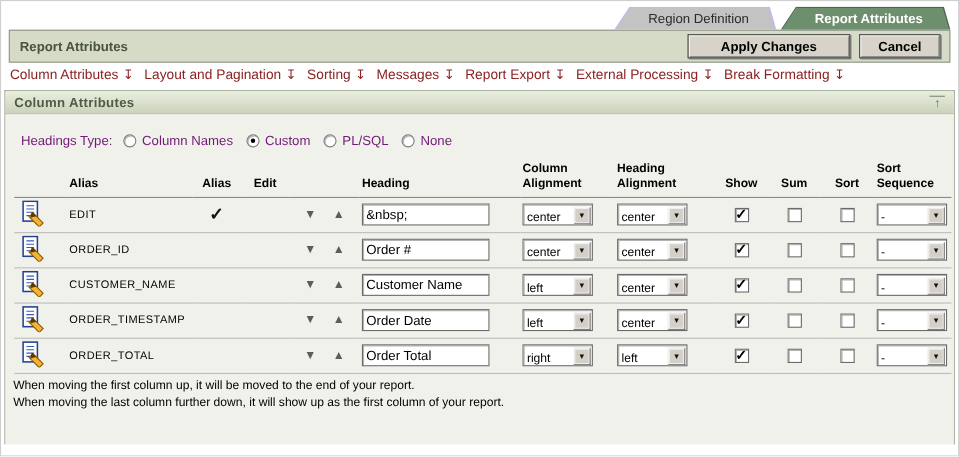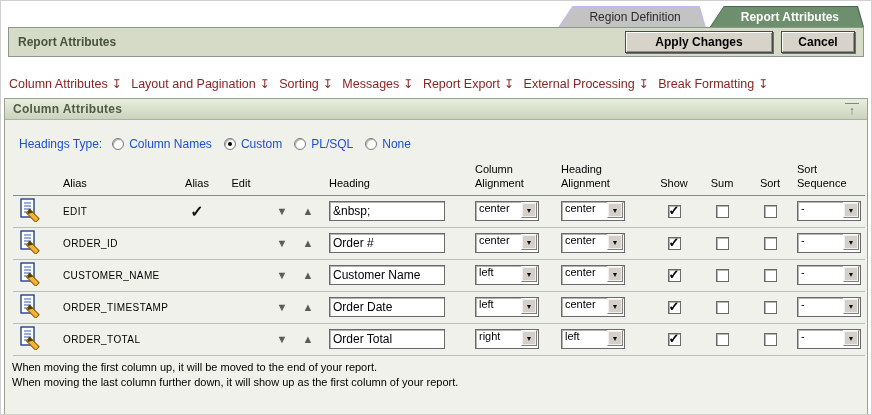--- a/index.html
+++ b/index.html
@@ -16,52 +16,52 @@
   .tab-active .tab-inner { background:#6e8f6e; color:#ffffff; font-weight:bold; }
 
   
   .toolbar { margin:0 7px; height:30px; background:#d5dbc6; border:1px solid #8e988a; display:flex; align-items:center; }
   .toolbar-title { flex:1; padding-left:9px; font-size:12px; font-weight:bold; color:#47523f; }
   .btn3d { background:#d7d3c9; border:1px solid #4a4a4a; box-shadow:inset 1px 1px 0 #ffffff, inset -1px -1px 0 #8f8f8f, 1px 1px 0 #6f6f6f; font-family:"Liberation Sans", sans-serif; font-weight:bold; font-size:12px; color:#000; height:22px; padding:0 14px; margin-right:8px; cursor:pointer; }
   .btn-cancel { min-width:74px; }
   .btn-apply { min-width:148px; }
 
   
-  .nav-row { padding:20px 2px 7px 8px; font-size:12.5px; }
+  .nav-row { padding:4px 2px 7px 8px; font-size:12.5px; }
   .nav-link { color:#8b2323; text-decoration:none; margin-right:4px; cursor:pointer; white-space:nowrap; }
   .nav-arrow { color:#8b2323; font-size:12px; margin-right:6px; }
 
   
   .region { margin:0 3px; border:1px solid #9aa392; border-bottom:none; height:322px; }
   .region-header { height:21px; display:flex; align-items:center; padding:0 8px; background:linear-gradient(#e9eedd, #cbd3bb); border-bottom:1px solid #aab3a0; }
   .region-title { flex:1; font-size:12px; font-weight:bold; color:#4f5b49; letter-spacing:0.3px; }
   .collapse-icon { width:14px; text-align:center; font-size:11px; line-height:11px; color:#5f6f5f; border-top:1px solid #7a8a7a; padding-top:1px; cursor:pointer; }
   .region-body { background:#f1f1ec; height:300px; }
 
   
-  .ht-row { padding:17px 0 8px 14px; font-size:12px; color:#1d4ed8; display:flex; align-items:center; }
+  .ht-row { padding:17px 0 8px 14px; font-size:12px; color:#701a75; display:flex; align-items:center; }
   .ht-label { margin-right:10px; }
   .radio-opt { display:inline-flex; align-items:center; margin-right:12px; cursor:pointer; }
   .radio { width:12px; height:12px; border-radius:50%; background:#fff; border:1px solid #7a7a7a; box-shadow:inset 1px 1px 1px #adadad; margin-right:5px; position:relative; flex:0 0 auto; }
   .radio.checked::after { content:""; position:absolute; left:3px; top:3px; width:4px; height:4px; border-radius:50%; background:#000; }
 
   
   table.cols { border-collapse:collapse; table-layout:fixed; width:852px; margin:2px 6px 0 8px; }
-  table.cols th { font-size:11px; font-weight:normal; color:#000; text-align:left; vertical-align:bottom; padding:2px 2px 4px 2px; line-height:1.25; }
+  table.cols th { font-size:11px; font-weight:bold; color:#000; text-align:left; vertical-align:bottom; padding:2px 2px 4px 2px; line-height:1.25; }
   table.cols th.c, table.cols td.c { text-align:center; }
   table.cols thead tr { border-bottom:1px solid #8a8a8a; }
   table.cols tbody tr { border-bottom:1px solid #bcbcbc; height:32px; }
   table.cols td { vertical-align:middle; padding:1px 2px; font-size:11px; }
   .alias { font-size:10px; color:#000; letter-spacing:0.4px; }
   .tri { color:#5c5c5c; font-size:11px; cursor:pointer; padding:0 6px; }
   .edit-icon { display:inline-block; width:26px; height:24px; cursor:pointer; margin-left:4px; }
 
   .txtin { width:116px; height:20px; border:1px solid #6a6a6a; box-shadow:inset 1px 1px 0 #b3b3b3; background:#fff; font-family:"Liberation Sans", sans-serif; font-size:12px; padding:1px 3px; }
 
-  .sel { display:inline-flex; align-items:flex-start; width:64px; height:20px; background:#fff; border:1px solid #6a6a6a; box-shadow:inset 1px 1px 0 #b3b3b3; cursor:pointer; }
+  .sel { display:inline-flex; align-items:flex-end; width:64px; height:20px; background:#fff; border:1px solid #6a6a6a; box-shadow:inset 1px 1px 0 #b3b3b3; cursor:pointer; }
   .sel-txt { flex:1; font-size:11px; padding:0 3px; white-space:nowrap; overflow:hidden; }
   .sel-btn { width:16px; height:16px; margin-right:1px; background:#d4d0c8; border:1px solid #7f7f7f; border-top-color:#fdfdfd; border-left-color:#fdfdfd; box-shadow:0 0 0 1px #efefef inset; display:flex; align-items:center; justify-content:center; font-size:7px; color:#111; flex:0 0 auto; }
 
   .cb { display:inline-block; width:13px; height:13px; background:#fff; border:1px solid #6a6a6a; box-shadow:inset 1px 1px 0 #b3b3b3; position:relative; cursor:pointer; vertical-align:middle; }
   .cb .cb-glyph { display:none; }
   .cb.checked .cb-glyph { display:block; position:absolute; left:0px; top:-3px; font-size:13px; font-weight:bold; color:#000; }
 
   .linkcheck { visibility:hidden; font-size:16px; font-weight:bold; color:#111; }
   .linkcheck.checked { visibility:visible; }
 

